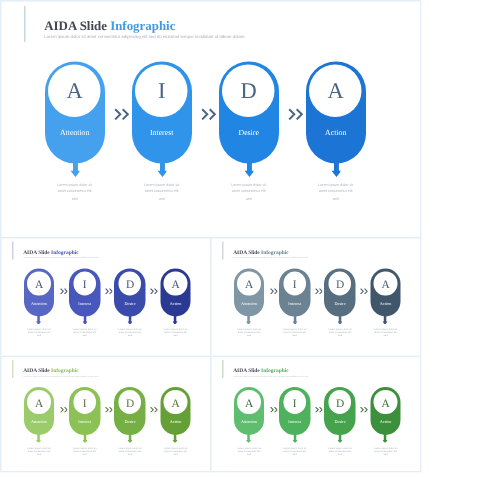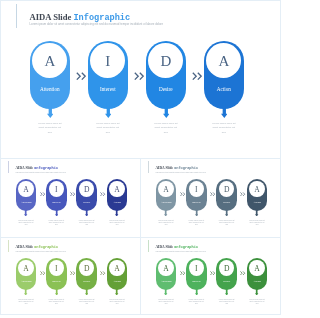--- a/index.html
+++ b/index.html
@@ -5,21 +5,21 @@
   html,body{margin:0;padding:0;}
   body{width:281px;height:318px;background:#ffffff;font-family:"Liberation Sans",sans-serif;overflow:hidden;}
   .page{position:relative;width:281px;height:318px;background:#ffffff;box-sizing:border-box;}
 
   .slide{position:absolute;box-sizing:border-box;background:#ffffff;overflow:hidden;}
   .slide-border{position:absolute;box-sizing:border-box;border:1px solid #e4eef6;pointer-events:none;}
 
   .title-bar{position:absolute;background:#c6d7e4;}
   .title{position:absolute;font-family:"Liberation Serif",serif;font-weight:700;
          color:#414853;white-space:nowrap;}
-  .title .accent{color:#3d9ae8;font-family:Liberation Mono, monospace;}
+  .title .accent{color:#3d9ae8;}
   .subtitle{position:absolute;color:#a7b0b9;white-space:nowrap;font-family:"Liberation Sans",sans-serif;}
 
   .pill{position:absolute;border-radius:999px;}
   .disc{position:absolute;border-radius:50%;background:#ffffff;}
   .glyph{position:absolute;text-align:center;font-family:"Liberation Serif",serif;}
   .plabel{position:absolute;text-align:center;color:#ffffff;font-family:"Liberation Serif",serif;}
   .arrow{position:absolute;}
   .desc{position:absolute;text-align:center;color:#adb5be;font-family:"Liberation Sans",sans-serif;}
   .chev{position:absolute;line-height:0;font-size:0;}
   .arrow{position:absolute;line-height:0;font-size:0;}

